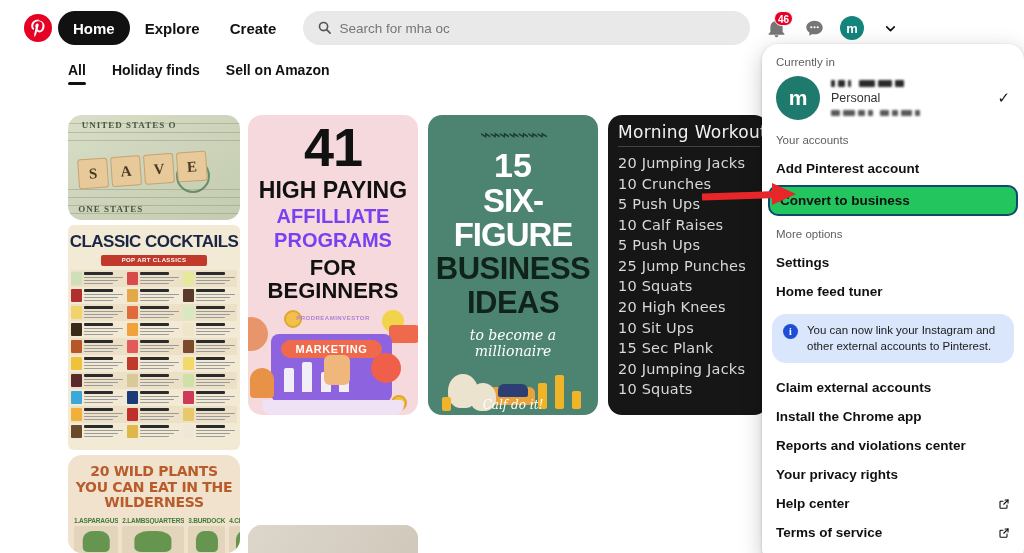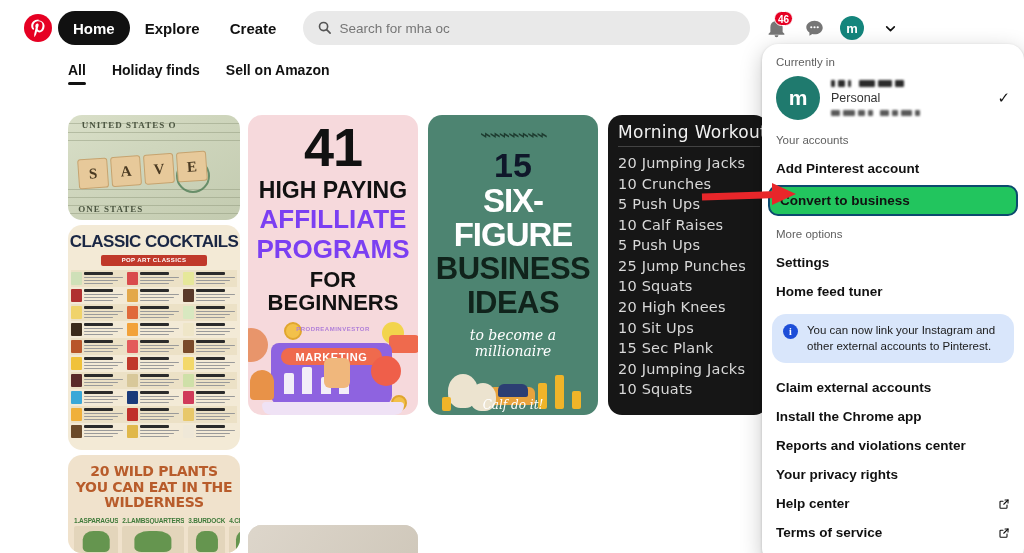--- a/index.html
+++ b/index.html
@@ -83,37 +83,37 @@
     font-family:"Liberation Serif", serif;
   }
   .bill-txt { position:absolute; font-family:"Liberation Serif",serif; color:#4b5540; font-weight:bold; letter-spacing:1px; }
   .seal { position:absolute; width:34px; height:34px; border:2px solid #3f7249; border-radius:50%; opacity:.7; }
 
   
   .p-aff { background: #f6d9dc; }
   .aff-in { padding: 8px 8px 0; text-align: center; height: 100%; display:flex; flex-direction:column; }
   .aff-41 { font-size: 54px; font-weight: bold; color: #111; line-height: .92; letter-spacing: -1px; }
   .aff-hp { font-size: 23px; font-weight: bold; color: #111; line-height: 1.05; margin-top: 5px; }
-  .aff-ap { font-size: 26px; font-weight: bold; color: #7b3ff2; line-height: .98; margin-top: 5px; }
+  .aff-ap { font-size: 20px; font-weight: bold; color: #7b3ff2; line-height: .98; margin-top: 5px; }
   .aff-fb { font-size: 22px; font-weight: bold; color: #111; line-height: 1.05; margin-top: 5px; }
   .aff-art { position: relative; flex: 1 1 auto; margin-top: 6px; }
   .aff-card { position:absolute; left:10%; top:24%; width:78%; height:64%; background:#8e63e0; border-radius:8px; }
   .aff-mkt { position:absolute; left:16%; top:30%; width:66%; height:17%; background:#ef6a4d; border-radius:14px;
              color:#fff; font-size:11px; font-weight:bold; display:flex; align-items:center; justify-content:center; letter-spacing:.6px;}
   .aff-lap { position:absolute; left:4%; bottom:0; width:92%; height:14%; background:#efe2f5; border-radius:4px 4px 10px 10px; }
   .bar { position:absolute; bottom:22%; background:#f2eef8; border-radius:2px 2px 0 0; }
   .coin { position:absolute; border-radius:50%; background:#f3c14a; border:2px solid #e0a62f; }
   .blob { position:absolute; border-radius:50%; }
   .aff-brand { position:absolute; top:6%; left:0; width:100%; text-align:center; font-size:6px; color:#b07fd8; letter-spacing:.5px; font-weight:bold;}
 
   
   .p-six { background: #4d8471; color: #fff; text-align: center; }
   .six-in { padding: 10px 8px 0; height:100%; display:flex; flex-direction:column; align-items:center; }
   .flourish { font-size: 19px; line-height: 1; color: #1d3b2f; letter-spacing: -2px; margin-bottom: 4px; }
-  .six-15 { font-size: 34px; font-weight: bold; color: #0f172a; line-height: 1; }
+  .six-15 { font-size: 34px; font-weight: bold; color: #ffffff; line-height: 1; }
   .six-sf { font-size: 33px; font-weight: bold; color: #fff; line-height: 1.02; letter-spacing: -1px; margin-top:2px; }
   .six-bi { font-size: 31px; font-weight: bold; color: #10231b; line-height: 1.03; letter-spacing: -.5px; margin-top:2px;}
   .six-sub { font-family: "DejaVu Serif", serif; font-style: italic; font-size: 14px; color: #fff; margin-top: 8px; }
   .six-art { position: relative; flex: 1 1 auto; width: 100%; margin-top: 4px; }
   .chair { position:absolute; left:34%; bottom:20%; width:30%; height:34%; background:#e8a33d; border-radius:6px 6px 3px 3px; }
   .person-b { position:absolute; left:40%; bottom:34%; width:20%; height:26%; background:#2c3e73; border-radius:6px 6px 2px 2px; }
   .mbag { position:absolute; background:#ece3cf; border-radius:50% 50% 42% 42%; }
   .cstack { position:absolute; background:#f0b429; border-radius:2px; }
   .six-foot { position:absolute; bottom:3px; left:0; width:100%; text-align:center;
               font-family:"DejaVu Serif",serif; font-style:italic; font-size:12px; color:#fff; }
@@ -222,21 +222,21 @@
       <div class="seal" style="left:63%; top:42%;"></div>
       <div class="bill-txt" style="bottom:6%; left:6%; font-size:9px;">ONE STATES</div>
       <div class="scrabble">
         <span class="sq">S</span>
         <span class="sq">A</span>
         <span class="sq">V</span>
         <span class="sq">E</span>
       </div>
     </div>
 
-    <div class="pin p-ckt" style="left:68px; top:115px; width:172px; height:225px;">
+    <div class="pin p-ckt" style="left:68px; top:115px; width:172px; height:225px;border-radius:6px;">
       <div class="ckt-title">CLASSIC COCKTAILS</div>
       <div class="ckt-sub">POP ART CLASSICS</div>
       <div class="ckt-rows" id="ckt-rows">
           <div class="ckt-row">
             <div class="ckt-cell">
               <div class="ckt-gl" style="background: rgb(207, 224, 184);"></div>
               <div class="ckt-tx">
                 <div class="ckt-nm" title="DIRTY MARTINI"></div>
                 <div class="ckt-ln" style="width: 95%;"></div>
                 <div class="ckt-ln" style="width: 83%;"></div>

